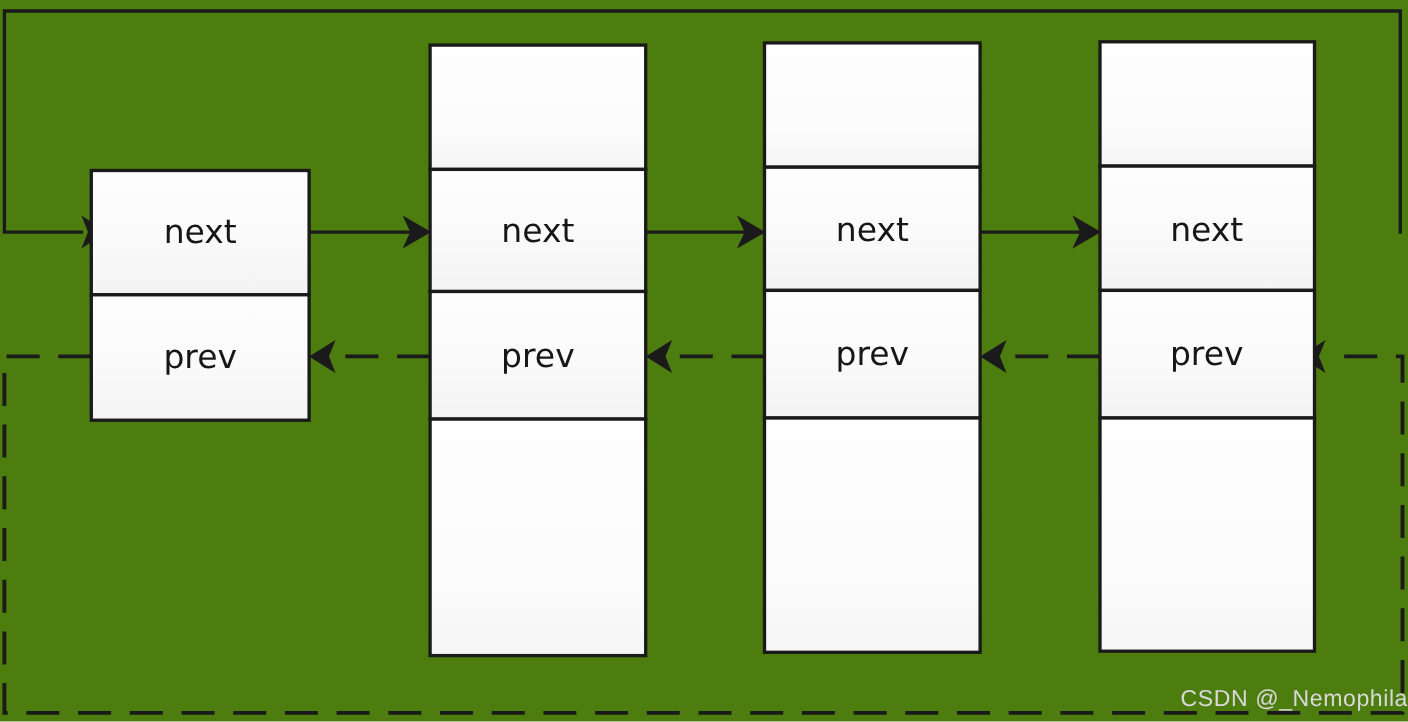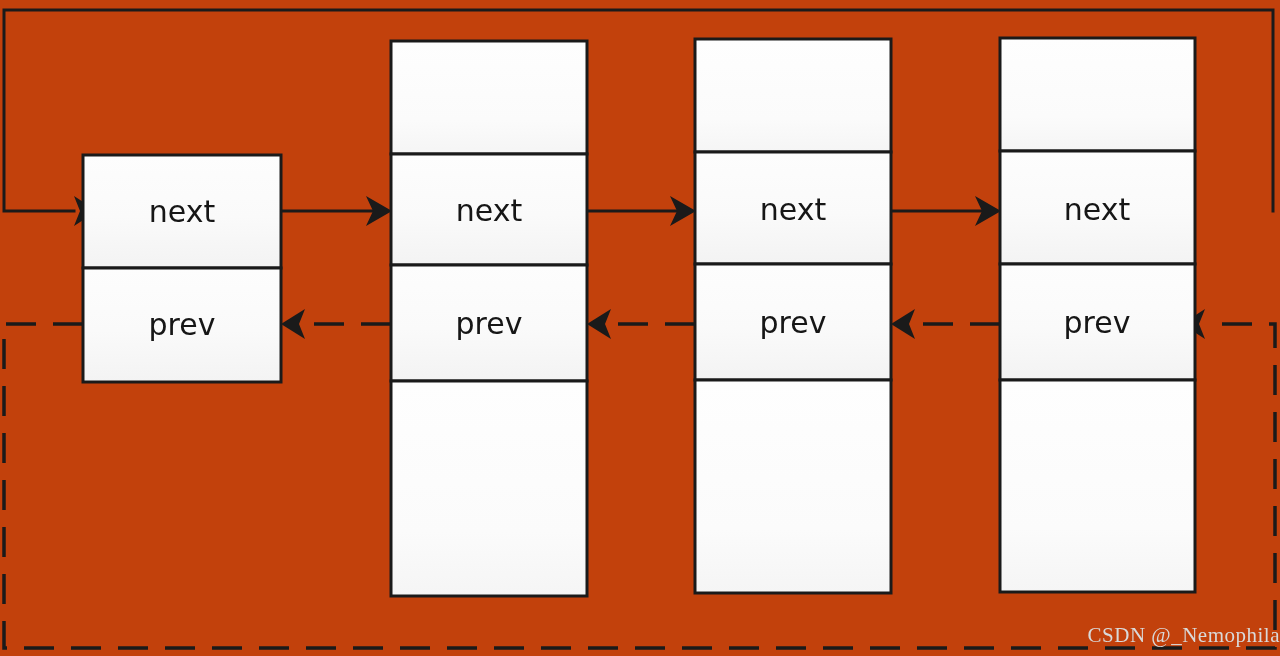--- a/index.html
+++ b/index.html
@@ -7,40 +7,40 @@
     padding: 0;
     background: #ffffff;
   }
   body {
     font-family: "DejaVu Sans", sans-serif;
   }
   #stage {
     position: relative;
     width: 1280px;
     height: 656px;
-    background: #c2410c;
+    background: #4d7c0f;
     overflow: hidden;
   }
   #stage svg {
     position: absolute;
     left: 0;
     top: 0;
   }
   .node-label {
     font-family: "DejaVu Sans", sans-serif;
     font-size: 30px;
     fill: #161616;
     text-anchor: middle;
     dominant-baseline: middle;
   }
   .watermark {
     position: absolute;
     right: 0px;
     bottom: 8px;
-    font-family: Liberation Serif, serif;
+    font-family: Liberation Sans, sans-serif;
     font-size: 21px;
     color: #d9d9d9;
     letter-spacing: 0.5px;
     white-space: nowrap;
     user-select: none;
   }
 </style>
 </head>
 <body>
 

